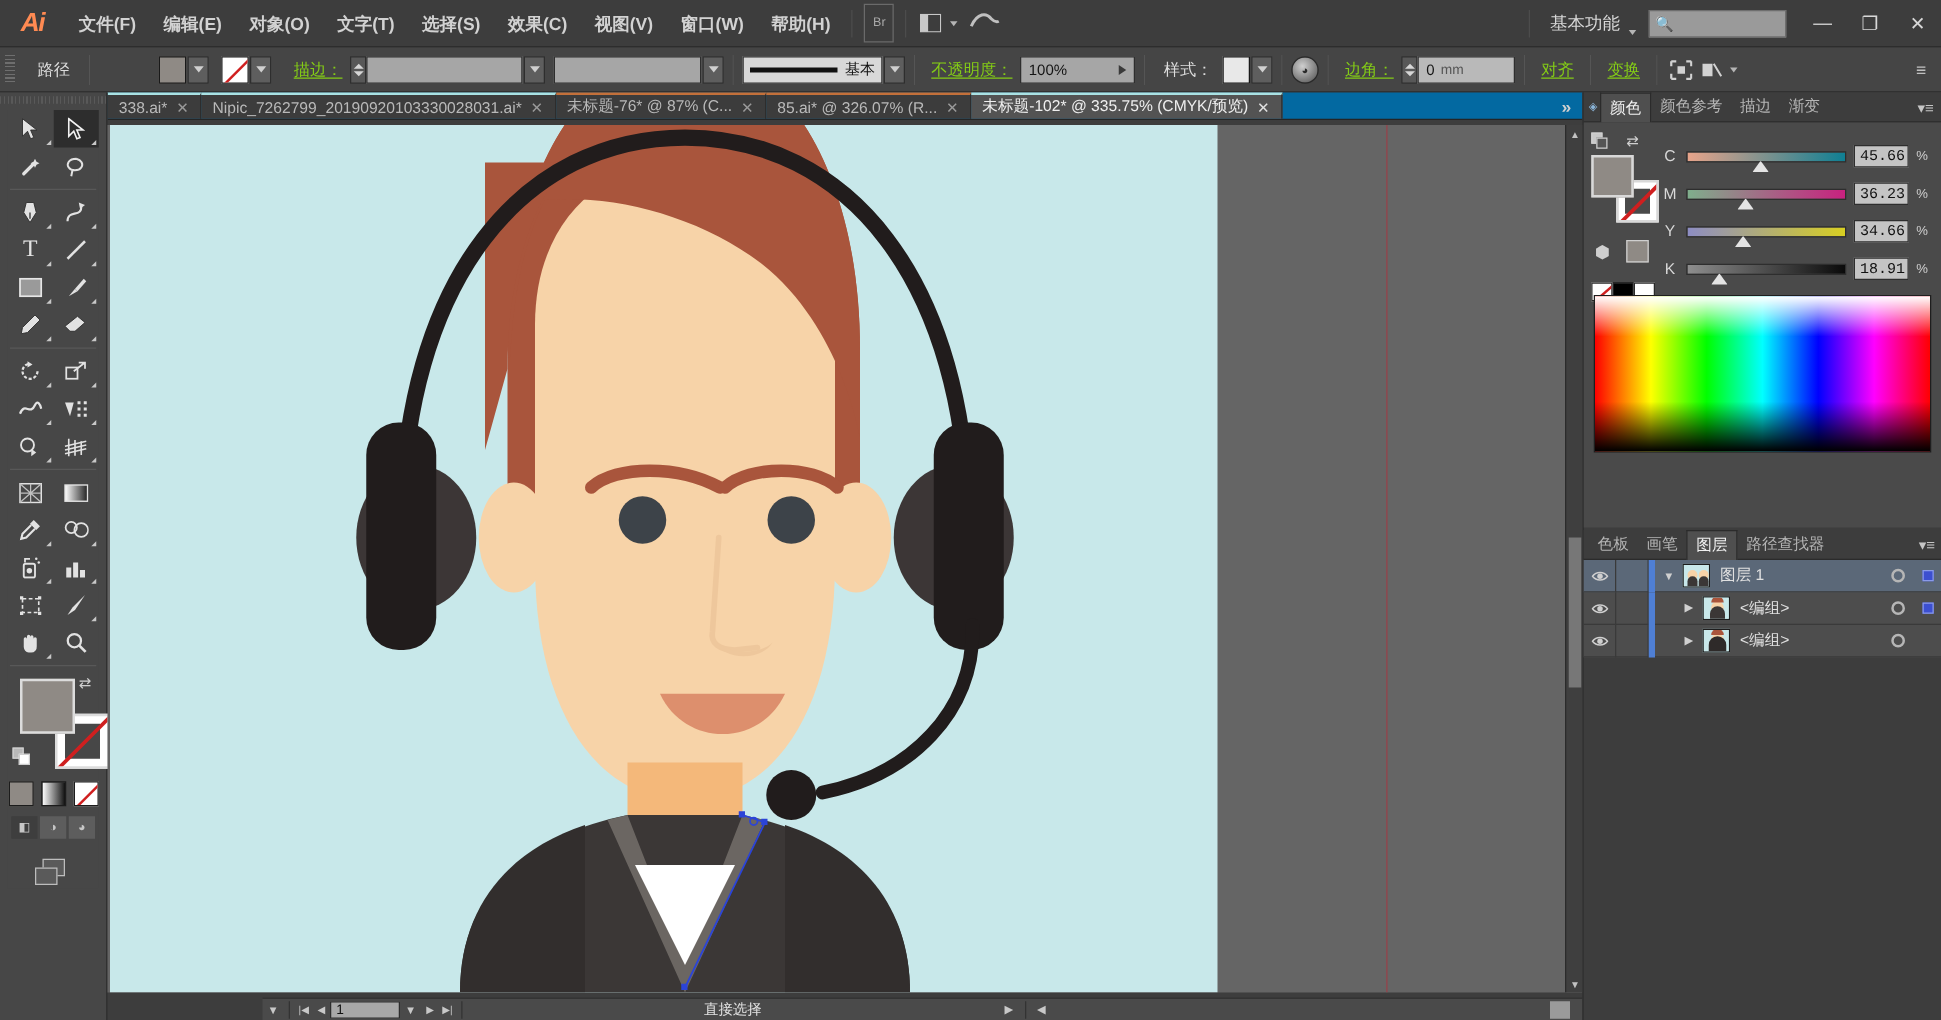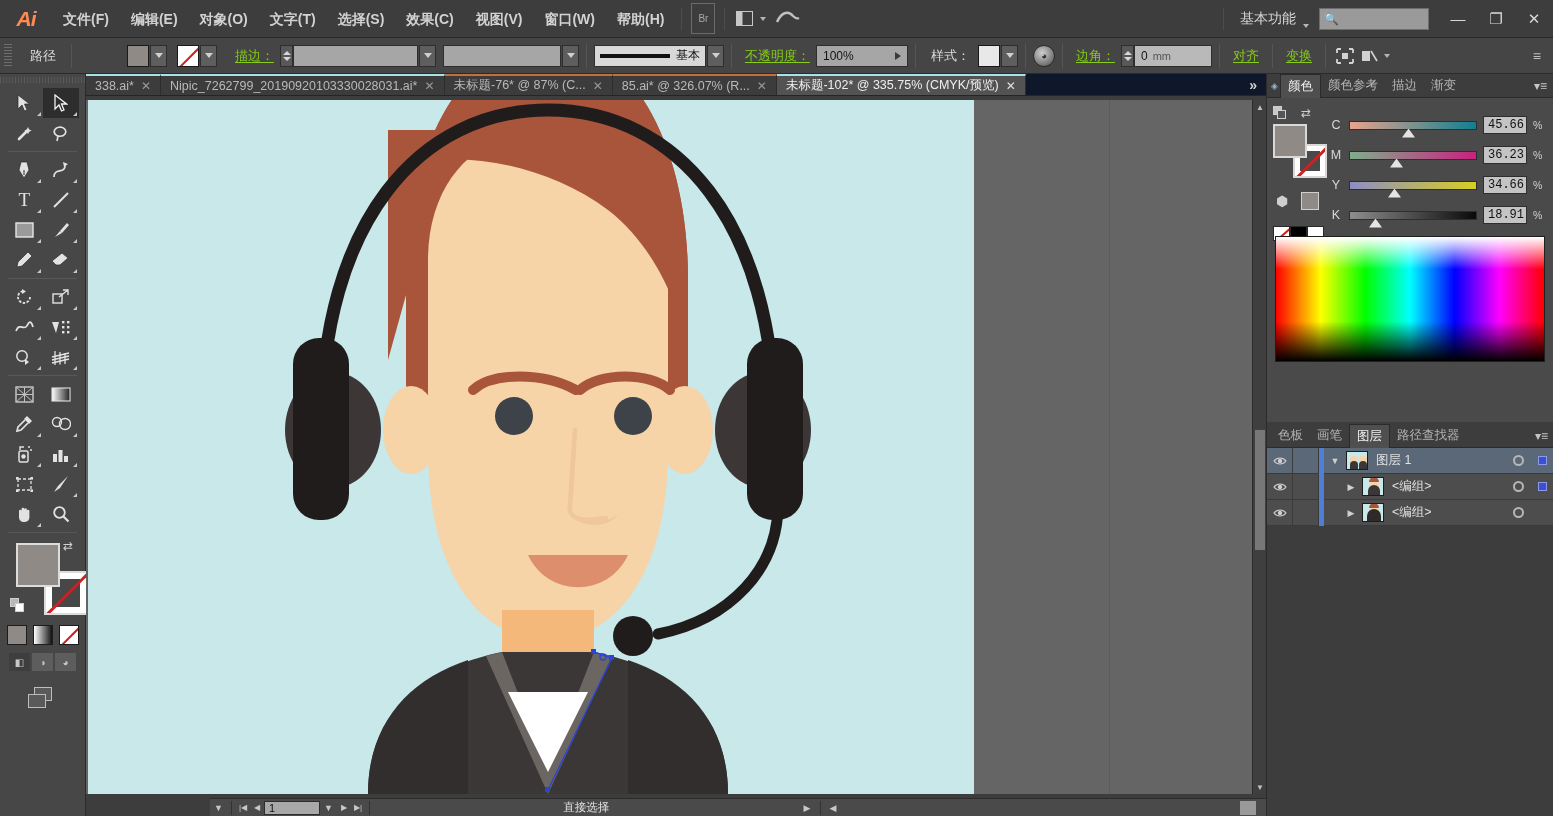--- a/index.html
+++ b/index.html
@@ -75,21 +75,21 @@
   .mm-field { width:78px; height:22px; background:#b9b9b9; border:1px solid #2e2e2e;
     color:#141414; font-size:12px; display:flex; align-items:center; gap:5px; padding:0 6px; }
   .unit { color:#555; font-size:11px; }
   .icn-btn { width:24px;height:22px;display:flex;align-items:center;justify-content:center;
     color:#d2d2d2; font-size:14px; }
   .cb-right { margin-left:auto; display:flex; align-items:center; padding-right:6px; }
   .cb-menu { color:#c0c0c0; font-size:14px; margin-right:6px; }
 
   
   .tabbar { position:absolute; left:86px; top:74px; width:1180px; height:22px;
-    background:#0f172a; display:flex; align-items:stretch; border-bottom:1px solid #252525; }
+    background:#0369a1; display:flex; align-items:stretch; border-bottom:1px solid #252525; }
   .tab { display:flex; align-items:center; gap:7px; padding:0 9px; font-size:12.5px;
     color:#b9b9b9; background:#3c3c3c; border-right:1px solid #2d2d2d;
     border-top:2px solid transparent; white-space:nowrap; max-width:300px; overflow:hidden; }
   .tab.accent-orange { border-top-color:#c4703a; }
   .tab.accent-cyan   { border-top-color:#a9e2e4; }
   .tab.active { background:#535353; color:#efefef; border-top-color:#a9e2e4; }
   .tab .x { color:#9a9a9a; font-size:12px; }
   .tab.active .x { color:#e0e0e0; }
   .tab-overflow { margin-left:auto; display:flex; align-items:center; padding:0 9px;
     color:#d0d0d0; font-size:14px; font-weight:bold; }

